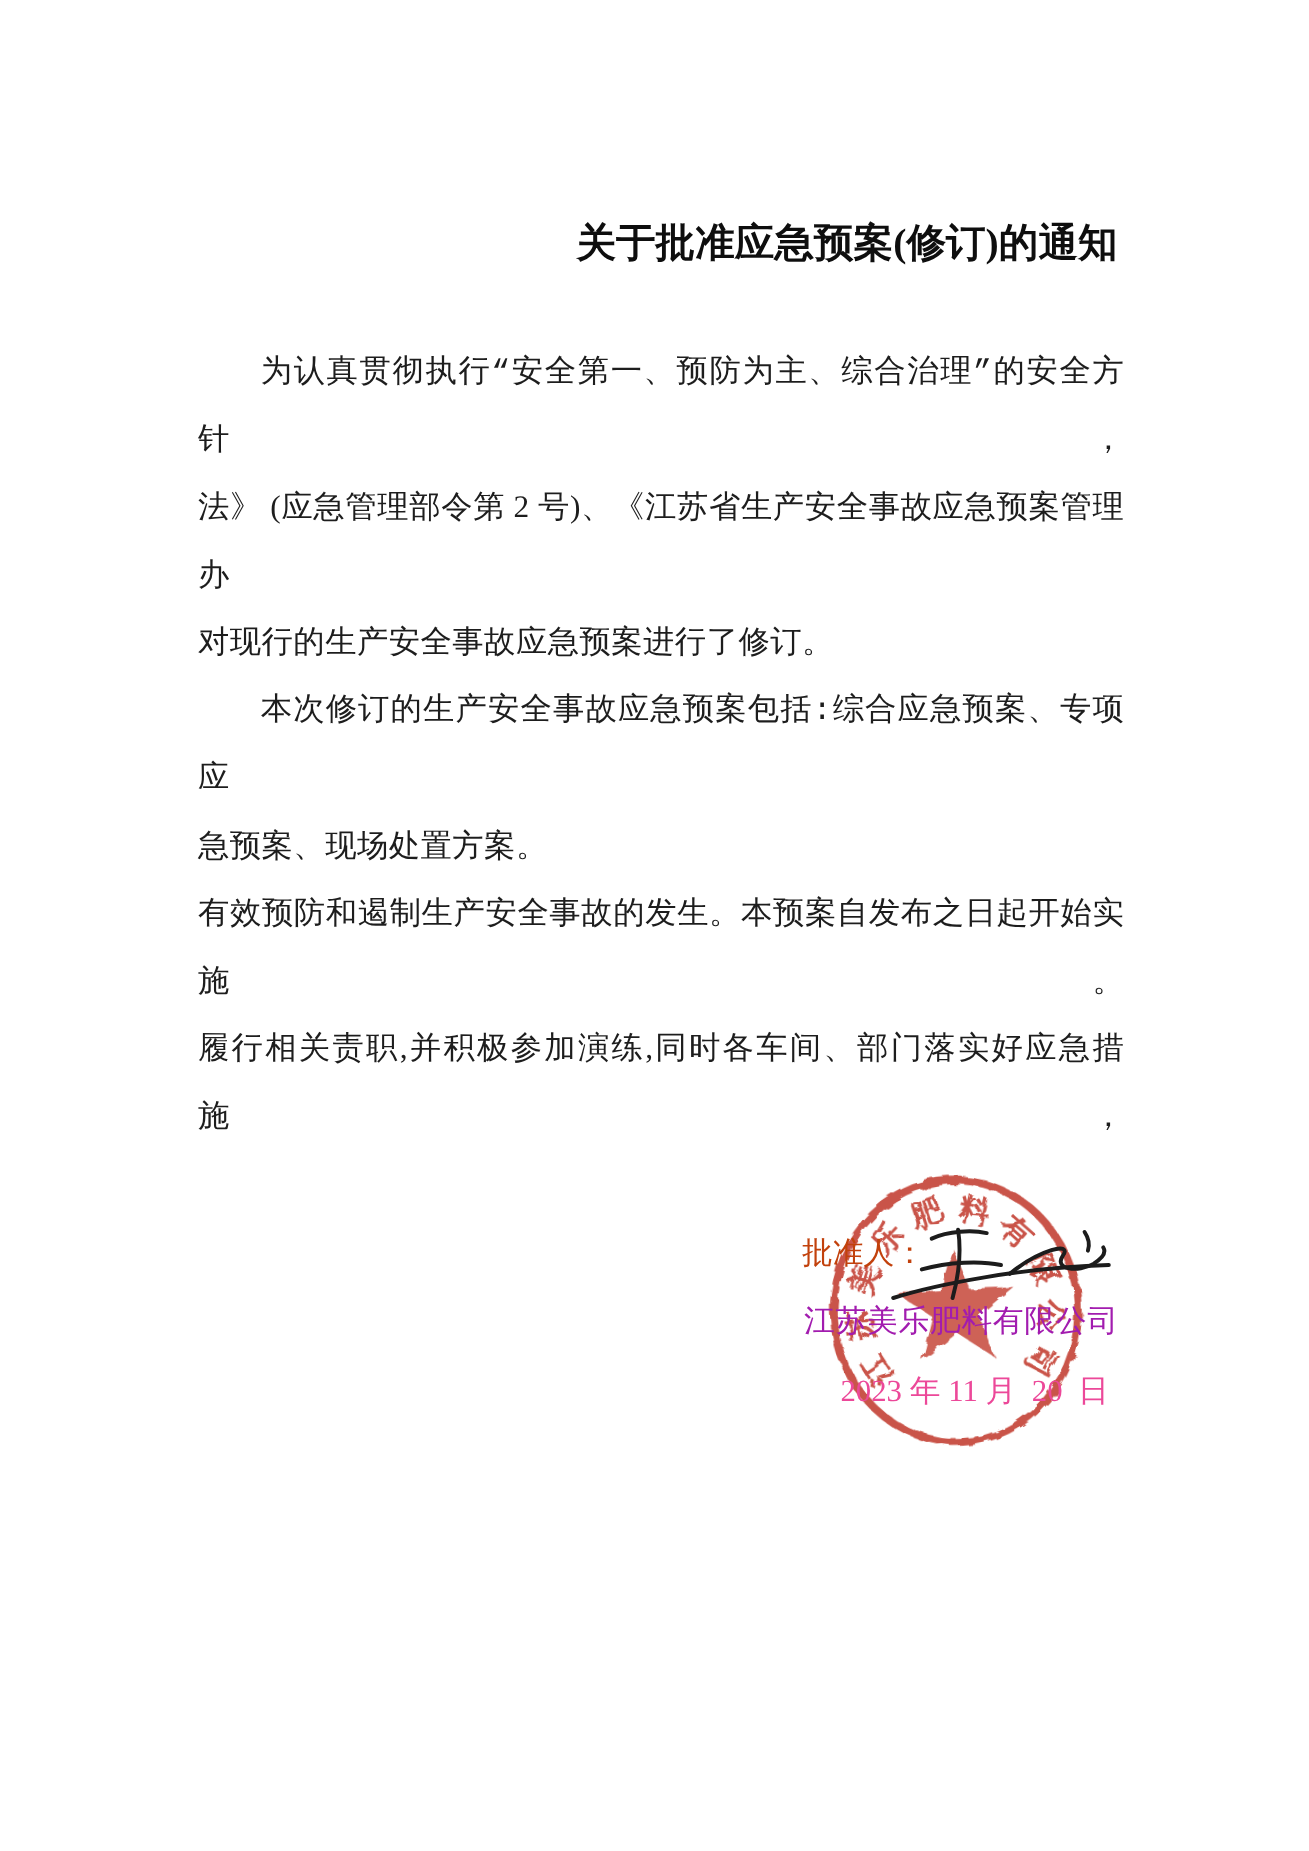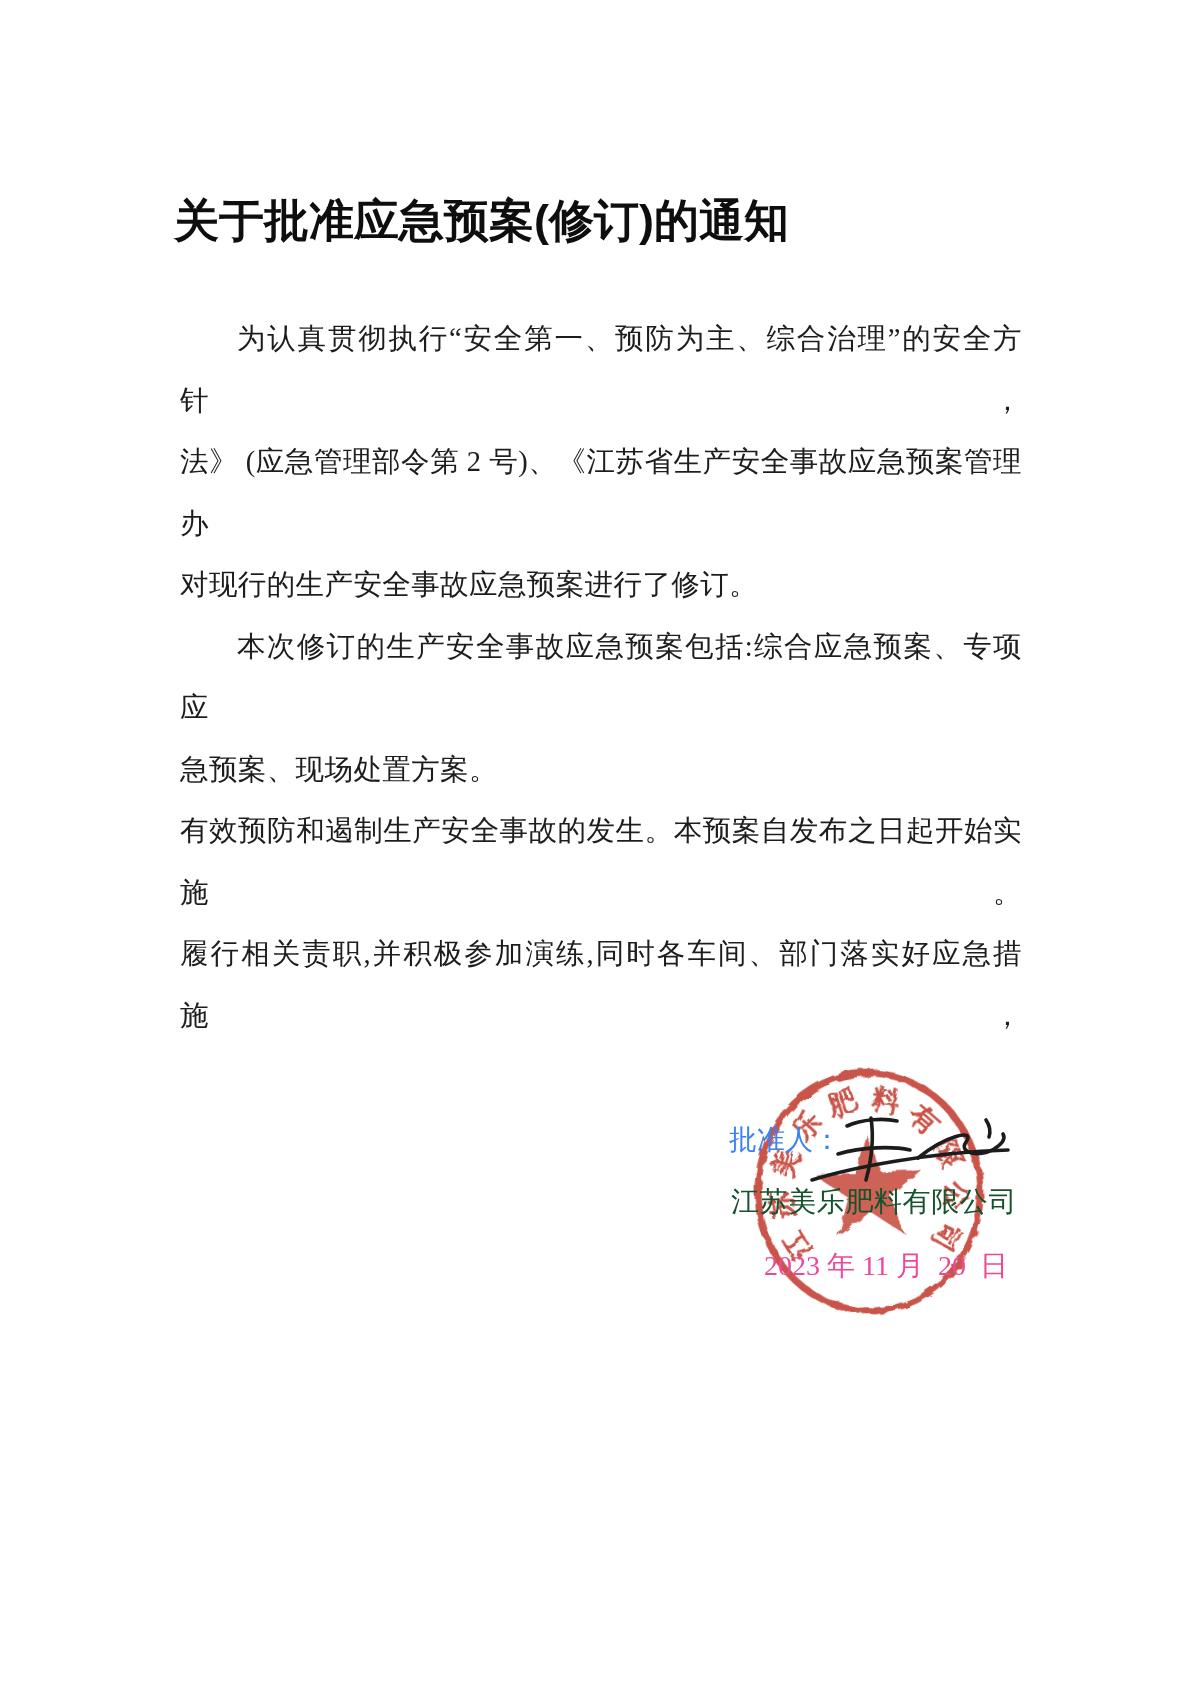--- a/index.html
+++ b/index.html
@@ -2,33 +2,33 @@
 <html><head>
 <meta charset="utf-8">
 <style>
   html,body{margin:0;padding:0;background:#ffffff;}
   .page{
     position:relative;width:1190px;height:1683px;background:#ffffff;
     font-family:"Liberation Serif","DejaVu Serif",serif;color:#1d1d1d;overflow:hidden;
     margin:0 auto;
   }
   .title{
-    position:absolute;left:174px;top:200px;width:842px;text-align:left;
-    font-family:Liberation Sans, sans-serif;font-weight:700;
-    font-size:45px;line-height:42px;color:#0e0e0e;z-index:2;
+    position:absolute;left:174px;top:200px;width:842px;text-align:right;
+    font-family:Liberation Serif, serif;font-weight:700;
+    font-size:36px;line-height:42px;color:#0e0e0e;z-index:2;
   }
   .body-text{position:absolute;left:180px;top:308px;width:842px;z-index:2;}
   .line{
     font-size:28.5px;line-height:61.5px;letter-spacing:0.4px;
     text-align:justify;text-align-last:justify;
   }
   .line.short{text-align-last:left;}
-  .line.indent{text-indent:57px;}
-  .sig-label{position:absolute;left:729px;top:1122px;font-size:28px;line-height:36px;color:#3b82f6;z-index:3;}
-  .company{position:absolute;left:731px;top:1184px;font-size:28px;line-height:36px;letter-spacing:0.6px;color:#14532d;z-index:3;}
+  .line.indent{text-indent:57px;font-family:Liberation Mono, monospace;}
+  .sig-label{position:absolute;left:729px;top:1122px;font-size:28px;line-height:36px;color:#c2410c;z-index:3;}
+  .company{position:absolute;left:731px;top:1184px;font-size:28px;line-height:36px;letter-spacing:0.6px;color:#a21caf;z-index:3;}
   .date{position:absolute;left:764px;top:1248px;font-size:28px;line-height:36px;white-space:pre;color:#ec4899;z-index:3;}
   .seal{position:absolute;left:729px;top:1042px;z-index:1;mix-blend-mode:multiply;}
   .sig-svg{position:absolute;left:800px;top:1093px;z-index:4;}
 </style>
 </head>
 <body>
 
 <div class="page">
 
   <svg class="seal" width="280" height="300" viewBox="0 0 280 300">

